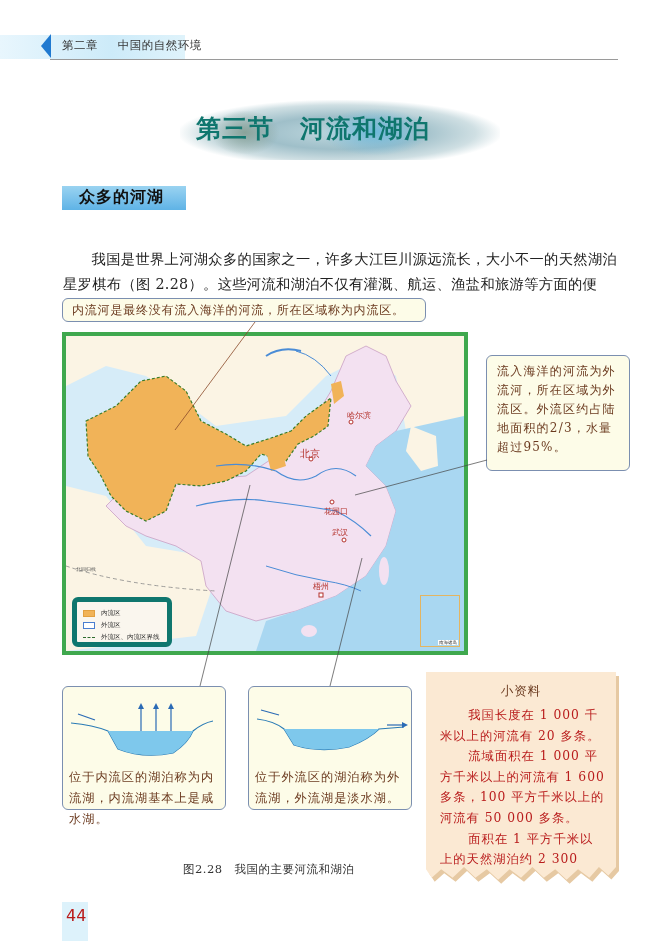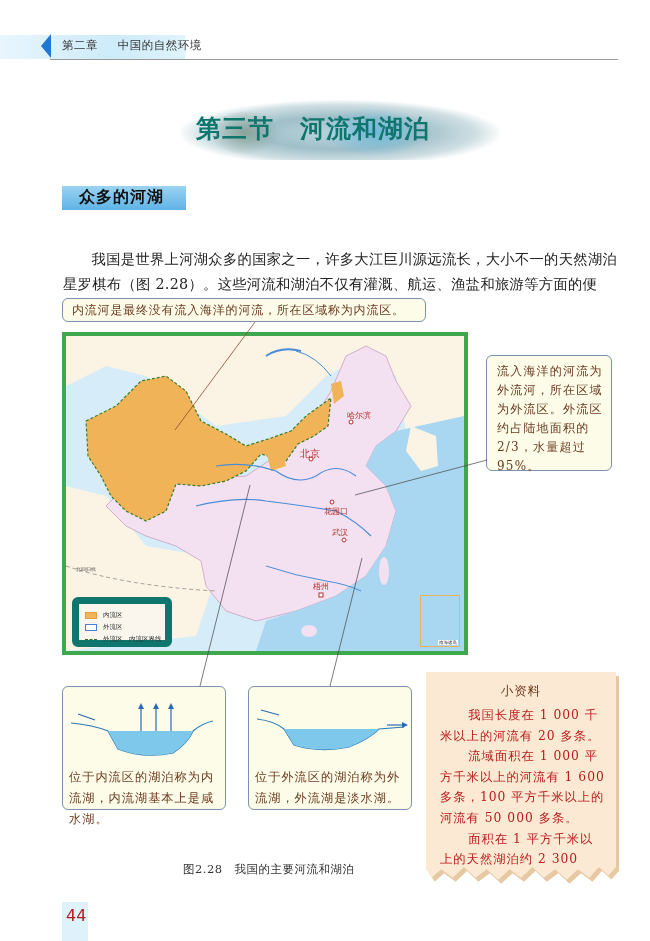--- a/index.html
+++ b/index.html
@@ -31,29 +31,29 @@
   .subsec span { position: absolute; left: 17px; top: 1px; font-family: "DejaVu Sans", sans-serif; font-weight: bold; font-size: 16px; color: #111; letter-spacing: 1px; }
 
   
   .para { position: absolute; left: 63px; top: 216px; width: 556px; font-size: 14.3px; line-height: 25px; color: #222; letter-spacing: 0.3px; }
   .para p { text-indent: 2em; margin-top: 31px; }
 
   
   .callout { position: absolute; background: #fdfce8; border: 1.5px solid #7b8fb0; border-radius: 6px;
     font-size: 12px; color: #6b3a1f; }
   .c-inner { left: 62px; top: 298px; width: 364px; height: 24px; padding: 3px 0 0 9px; letter-spacing: 0.8px; }
-  .c-outer { left: 486px; top: 355px; width: 126px; height: 116px; padding: 6px 4px 4px 10px; line-height: 19px; letter-spacing: 1.2px; }
+  .c-outer { left: 486px; top: 355px; width: 144px; height: 116px; padding: 6px 4px 4px 10px; line-height: 19px; letter-spacing: 1.2px; }
 
   
   .map { position: absolute; left: 62px; top: 332px; width: 406px; height: 323px;
     border: 4px solid #3fa84e; background: #d6ecf8; overflow: hidden; padding-left: 28px; }
   .map svg { position: absolute; left: 0; top: 0; }
   .map-label { position: absolute; font-family: "DejaVu Sans", sans-serif; font-size: 8px; color: #b3302a; white-space: nowrap; }
   .legend { position: absolute; left: 6px; top: 261px; width: 100px; height: 50px; background: #faf6ee;
-    border: 7px solid #0f766e; border-radius: 6px; font-family: "DejaVu Sans", sans-serif; font-size: 6.5px; color: #333; padding: 5px 0 0 6px; }
+    border: 5px solid #0f766e; border-radius: 6px; font-family: "DejaVu Sans", sans-serif; font-size: 6.5px; color: #333; padding: 5px 0 0 6px; }
   .legend-row { display: flex; align-items: center; height: 12px; }
   .sw { width: 12px; height: 7px; margin-right: 6px; display: inline-block; }
   .sw-inner { background: #f1b358; border: 1px solid #e2a040; }
   .sw-outer { background: #fff; border: 1px solid #4a7ed0; }
   .sw-line { border-top: 1.5px dashed #2d6b2d; height: 0; width: 12px; }
   .inset { position: absolute; right: 4px; bottom: 4px; width: 40px; height: 52px; background: #a9d7f1;
     border: 1.5px solid #e3b562; }
   .inset-label { position: absolute; right: 1px; bottom: 1px; font-size: 4.5px; background: #fff; color: #333; font-family: "DejaVu Sans", sans-serif; padding: 0 1px; }
 
   

